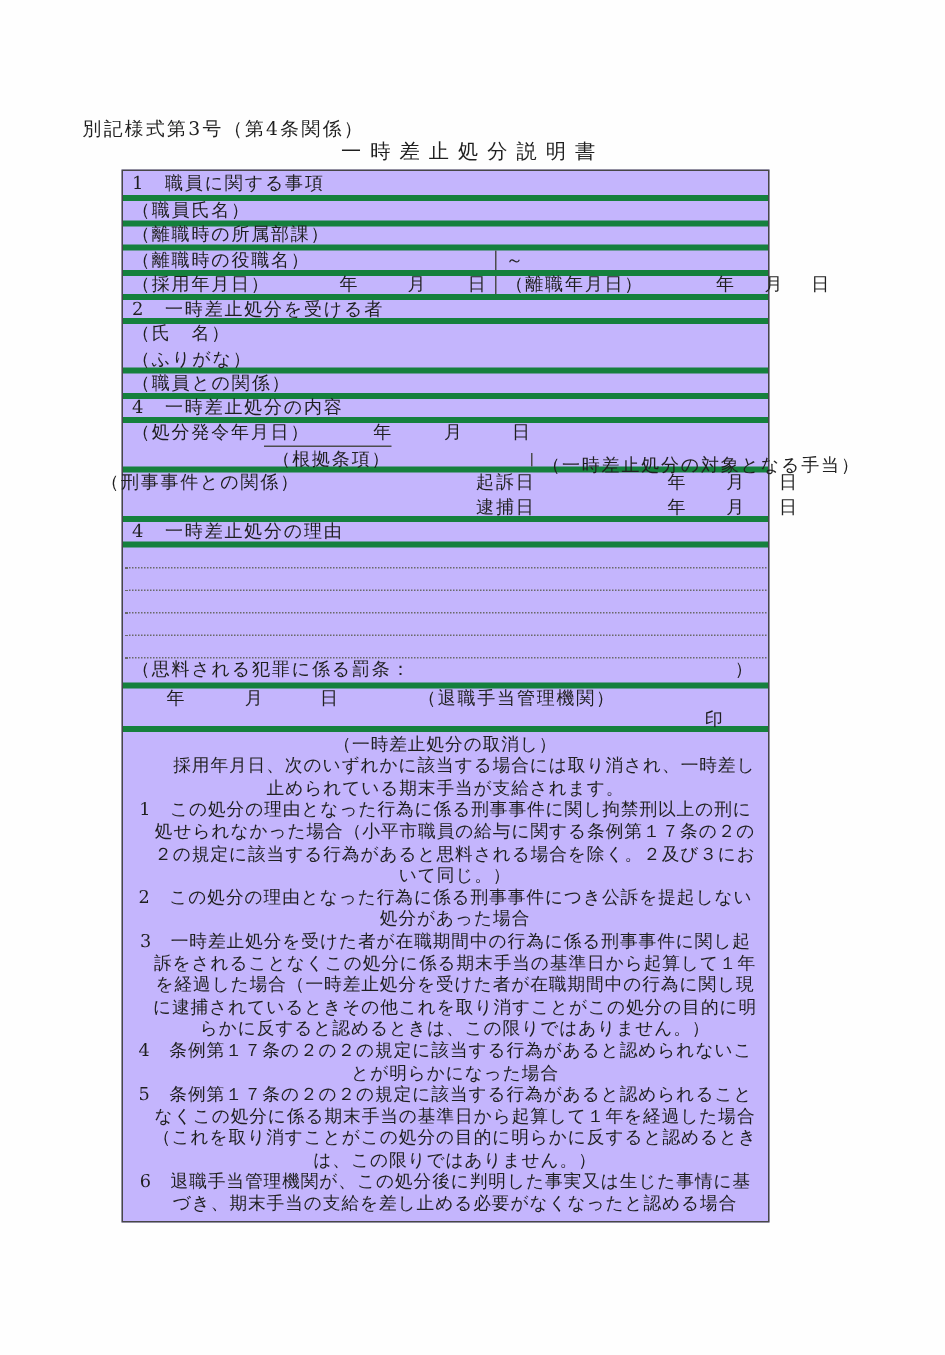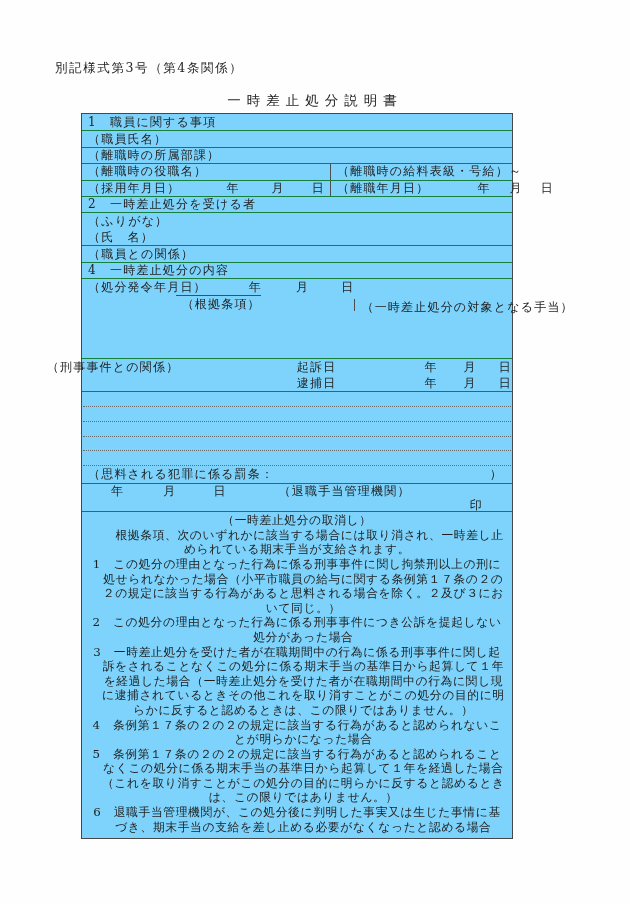--- a/index.html
+++ b/index.html
@@ -7,35 +7,35 @@
   body {
     width: 630px; height: 903px;
     font-family: "DejaVu Serif", "Liberation Serif", serif;
     color: #1f1f1f;
     position: relative;
     overflow: hidden;
   }
   .page { position: absolute; inset: 0; background: #fefefe; }
 
   .form-ref {
-    position: absolute; left: 55px; top: 60px;
+    position: absolute; left: 55px; top: 78px;
     font-size: 12.5px; letter-spacing: 1.6px; white-space: nowrap;
   }
   .doc-title {
     position: absolute; top: 92px; left: 0; width: 630px;
     text-align: center; font-size: 13.5px; letter-spacing: 6px; white-space: nowrap;
   }
 
   .form-table {
     position: absolute; left: 81px; top: 113px; width: 432px;
     border: 1.5px solid #474747;
     font-size: 12px; letter-spacing: 1.2px;
-    background: #7dd3fc;
-  }
-  .tr { border-top: 1px solid #15803d; display: flex; align-items: center; }
+    background: #c4b5fd;
+  }
+  .tr { border-top: 4px solid #15803d; display: flex; align-items: center; }
   .tr.first { border-top: none; }
   .r16 { height: 16.4px; }
   .r33 { height: 33px; }
   .cell { padding-left: 6px; white-space: nowrap; }
   .full { flex: 1 1 auto; }
   .cleft  { flex: 0 0 248px; white-space: nowrap; }
   .cright { flex: 1 1 auto; border-left: 1px solid #4d4d4d; white-space: nowrap; }
   .stack { display: flex; flex-direction: column; justify-content: center; align-items: stretch; }
   .subrow { height: 16.4px; line-height: 16.4px; padding-left: 6px; white-space: nowrap; }
   .subrow.bt { border-top: 1px solid #4d4d4d; }
@@ -45,21 +45,21 @@
 
   
   .g46 { margin-left: 46px; } .g37 { margin-left: 37px; } .g32 { margin-left: 32px; }
   .g29 { margin-left: 29px; } .g27 { margin-left: 27px; }
   .g48 { margin-left: 48px; } .g19 { margin-left: 19px; } .g18 { margin-left: 18px; }
 
   
   .between { display: flex; justify-content: space-between; padding-right: 18px; }
 
   
-  .crim { flex-direction: column; align-items: flex-end; justify-content: center; margin-top: 47px; }
+  .crim { flex-direction: column; align-items: center; justify-content: center; }
   .crim .line { height: 16.4px; line-height: 16.4px; display: flex; padding-left: 6px; white-space: nowrap; }
   .crim .lead { width: 250px; flex: 0 0 250px; }
   .crim .g88 { margin-left: 88px; } .crim .g26 { margin-left: 26px; } .crim .g22 { margin-left: 22px; }
 
   
   .reason { display: block; }
   .dotline { height: 14.8px; border-bottom: 1px dotted #6a6a6a; margin: 0 1px; }
   .penal { height: 16.6px; display: flex; justify-content: space-between; align-items: center;
            padding: 0 9px 0 6px; white-space: nowrap; gap: 17px; }
 
@@ -94,21 +94,20 @@
       <div class="cell full">（職員氏名）</div>
     </div>
     <div class="tr r16">
       <div class="cell full">（離職時の所属部課）</div>
     </div>
     <div class="tr r16 split">
       <div class="cleft">
         <span>（離職時の役職名）</span>
       </div>
       <div class="cright between">
-        <span>（離職時の給料表級・号給）</span>
         <span>～</span>
       </div>
     </div>
     <div class="tr r16 split">
       <div class="cleft">
         <span>（採用年月日）</span>
         <span class="g46">年</span>
         <span class="g32">月</span>
         <span class="g27">日</span>
       </div>
@@ -117,22 +116,22 @@
         <span class="g48">年</span>
         <span class="g19">月</span>
         <span class="g18">日</span>
       </div>
     </div>
 
     <div class="tr r16">
       <div class="cell full">2　一時差止処分を受ける者</div>
     </div>
     <div class="tr r33 stack">
+      <div class="subrow">（氏　名）</div>
       <div class="subrow">（ふりがな）</div>
-      <div class="subrow">（氏　名）</div>
     </div>
     <div class="tr r16">
       <div class="cell full">（職員との関係）</div>
     </div>
 
     <div class="tr r16">
       <div class="cell full">4　一時差止処分の内容</div>
     </div>
     <div class="tr r33 split">
       <div class="cleft stack" style="padding-left:0;">
@@ -160,20 +159,23 @@
       </div>
       <div class="line">
         <span class="lead"></span>
         <span>逮捕日</span>
         <span class="g88">年</span>
         <span class="g26">月</span>
         <span class="g22">日</span>
       </div>
     </div>
 
+    <div class="tr r16">
+      <div class="cell full">4　一時差止処分の理由</div>
+    </div>
     <div class="tr reason">
       <div class="dotline"></div>
       <div class="dotline"></div>
       <div class="dotline"></div>
       <div class="dotline"></div>
       <div class="dotline"></div>
       <div class="penal">
         <span>（思料される犯罪に係る罰条：</span>
         <span>）</span>
       </div>
@@ -186,21 +188,21 @@
         <span class="g37">日</span>
         <span class="g52">（退職手当管理機関）</span>
       </div>
       <div class="line2">
         <span>印</span>
       </div>
     </div>
 
     <div class="tr notes">
       <div class="note-title">（一時差止処分の取消し）</div>
-      <div class="note-intro">　根拠条項、次のいずれかに該当する場合には取り消され、一時差し止められている期末手当が支給されます。</div>
+      <div class="note-intro">　採用年月日、次のいずれかに該当する場合には取り消され、一時差し止められている期末手当が支給されます。</div>
       <div class="note-item">1　この処分の理由となった行為に係る刑事事件に関し拘禁刑以上の刑に処せられなかった場合（小平市職員の給与に関する条例第１７条の２の２の規定に該当する行為があると思料される場合を除く。２及び３において同じ。）</div>
       <div class="note-item">2　この処分の理由となった行為に係る刑事事件につき公訴を提起しない処分があった場合</div>
       <div class="note-item">3　一時差止処分を受けた者が在職期間中の行為に係る刑事事件に関し起訴をされることなくこの処分に係る期末手当の基準日から起算して１年を経過した場合（一時差止処分を受けた者が在職期間中の行為に関し現に逮捕されているときその他これを取り消すことがこの処分の目的に明らかに反すると認めるときは、この限りではありません。）</div>
       <div class="note-item">4　条例第１７条の２の２の規定に該当する行為があると認められないことが明らかになった場合</div>
       <div class="note-item">5　条例第１７条の２の２の規定に該当する行為があると認められることなくこの処分に係る期末手当の基準日から起算して１年を経過した場合（これを取り消すことがこの処分の目的に明らかに反すると認めるときは、この限りではありません。）</div>
       <div class="note-item">6　退職手当管理機関が、この処分後に判明した事実又は生じた事情に基づき、期末手当の支給を差し止める必要がなくなったと認める場合</div>
     </div>
 
   </div>
 </div>

